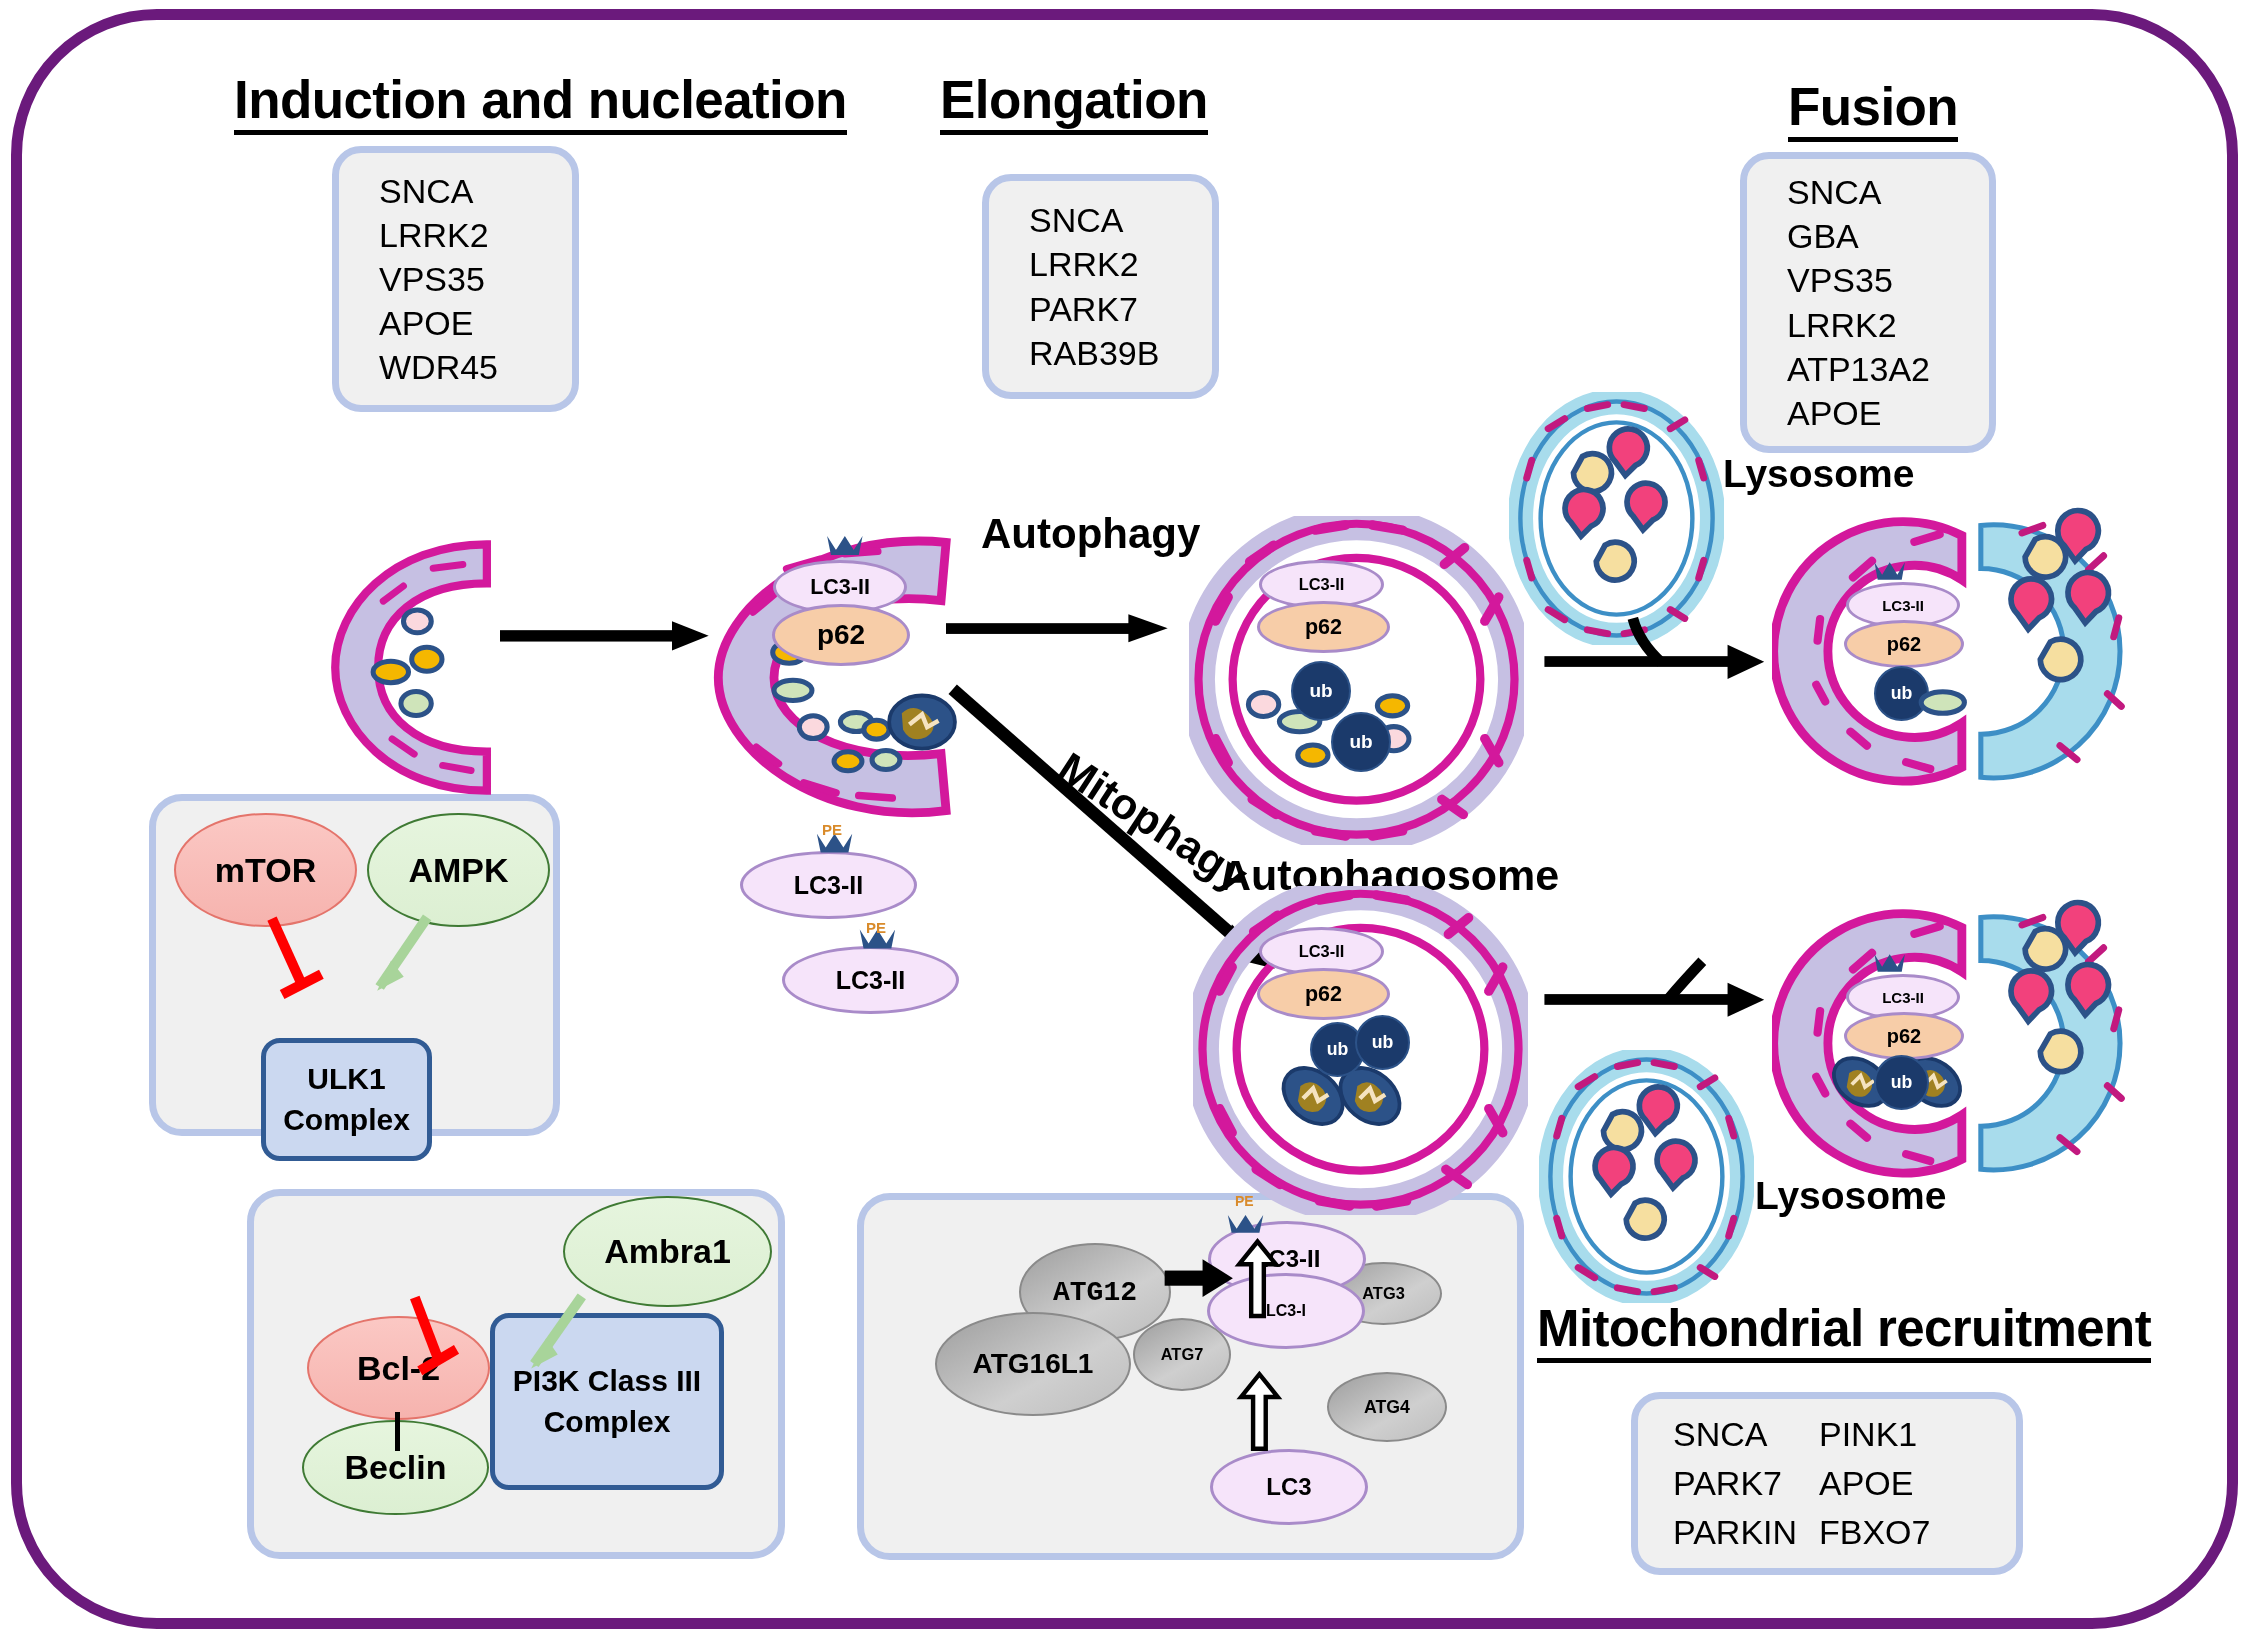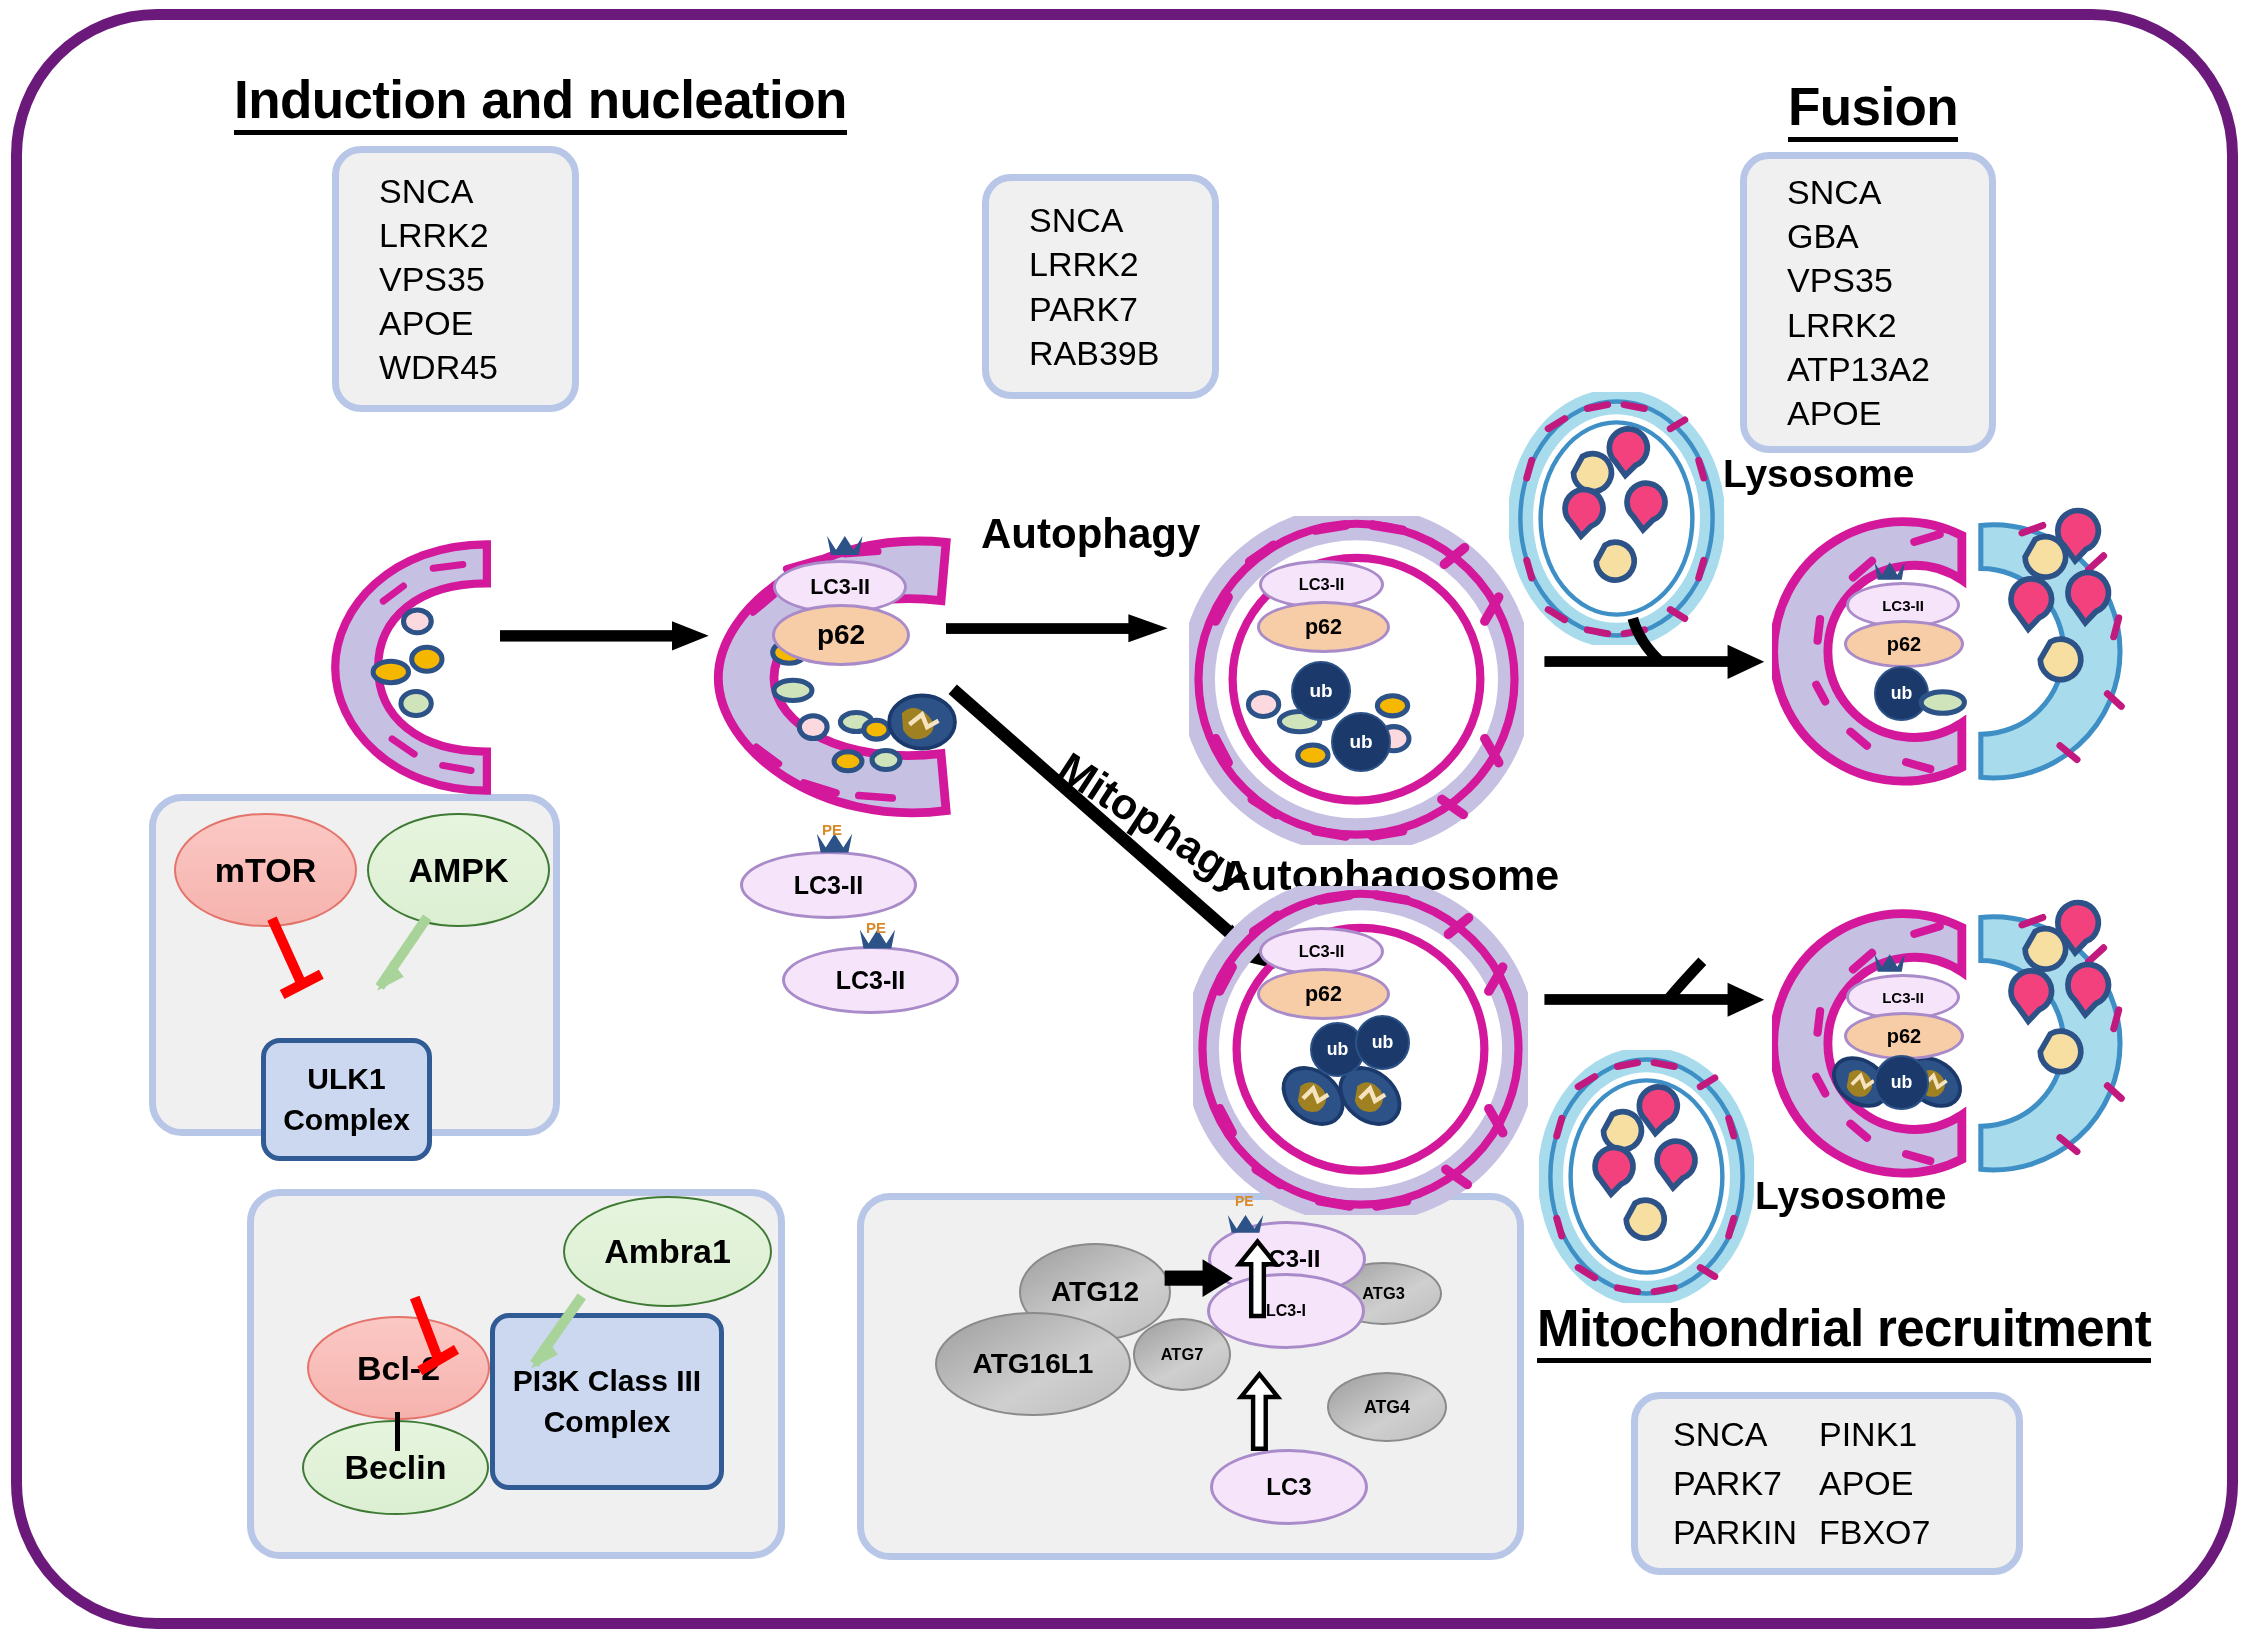--- a/index.html
+++ b/index.html
@@ -119,20 +119,21 @@
 </style>
 </head>
 <body>
 
 <div id="canvas">
 
   <div class="frame"></div>
 
   <div class="heading" style="left:234px; top:73px; font-size:53px;">Induction and nucleation</div>
 
+  <div class="heading" style="left:940px; top:73px; font-size:53px;">Elongation</div>
 
   <div class="heading" style="left:1788px; top:73px; font-size:53px;margin-top:7px;">Fusion</div>
 
   <div class="heading" style="left:1537px; top:1303px; font-size:51px;">Mitochondrial recruitment</div>
 
   <div class="genebox" style="left:332px; top:146px; width:247px; height:266px;">
     <div class="gl">SNCA</div>
     <div class="gl">LRRK2</div>
     <div class="gl">VPS35</div>
     <div class="gl">APOE</div>
@@ -218,21 +219,21 @@
       <path d="M 220 122 L 262 100 L 244 74 Z" fill="#A8D49A"></path>
     </g>
 
     <path d="M 0 0" stroke="none"></path>
   </svg>
   <div style="position:absolute; left:395px; top:1412px; width:5px; height:39px; background:#000;"></div>
 
   <div class="panel" style="left:857px; top:1193px; width:667px; height:367px;"></div>
 
 
-  <div class="ell gray" style="left:1019px; top:1243px; width:152px; height:98px; font-size:28px;">ATG12</div>
+  <div class="ell gray" style="left:1019px; top:1243px; width:152px; height:98px; font-size:28px;font-family:Liberation Mono, monospace;">ATG12</div>
 
   <div class="ell gray" style="left:935px; top:1312px; width:196px; height:104px; font-size:28px;">ATG16L1</div>
 
   <div class="ell gray" style="left:1133px; top:1318px; width:98px; height:73px; font-size:16.4px;">ATG7</div>
 
   <div class="ell gray" style="left:1325px; top:1262px; width:117px; height:63px; font-size:16.4px;">ATG3</div>
 
   <div class="ell gray" style="left:1327px; top:1372px; width:120px; height:70px; font-size:17.7px;">ATG4</div>
 
   <div class="ell pinkv" style="left:1208px; top:1221px; width:158px; height:76px; font-size:24px;">LC3-II</div>

